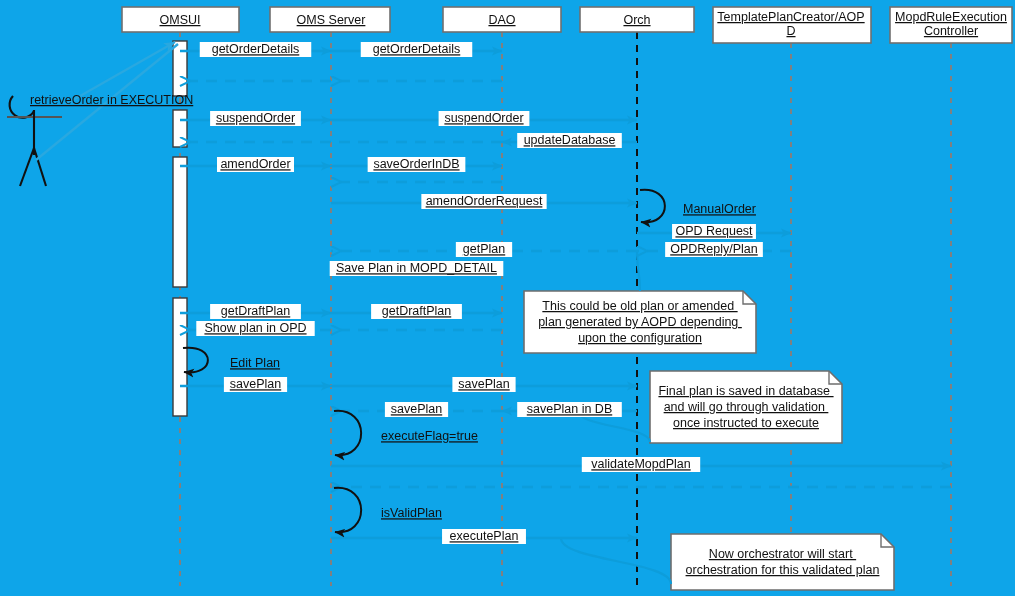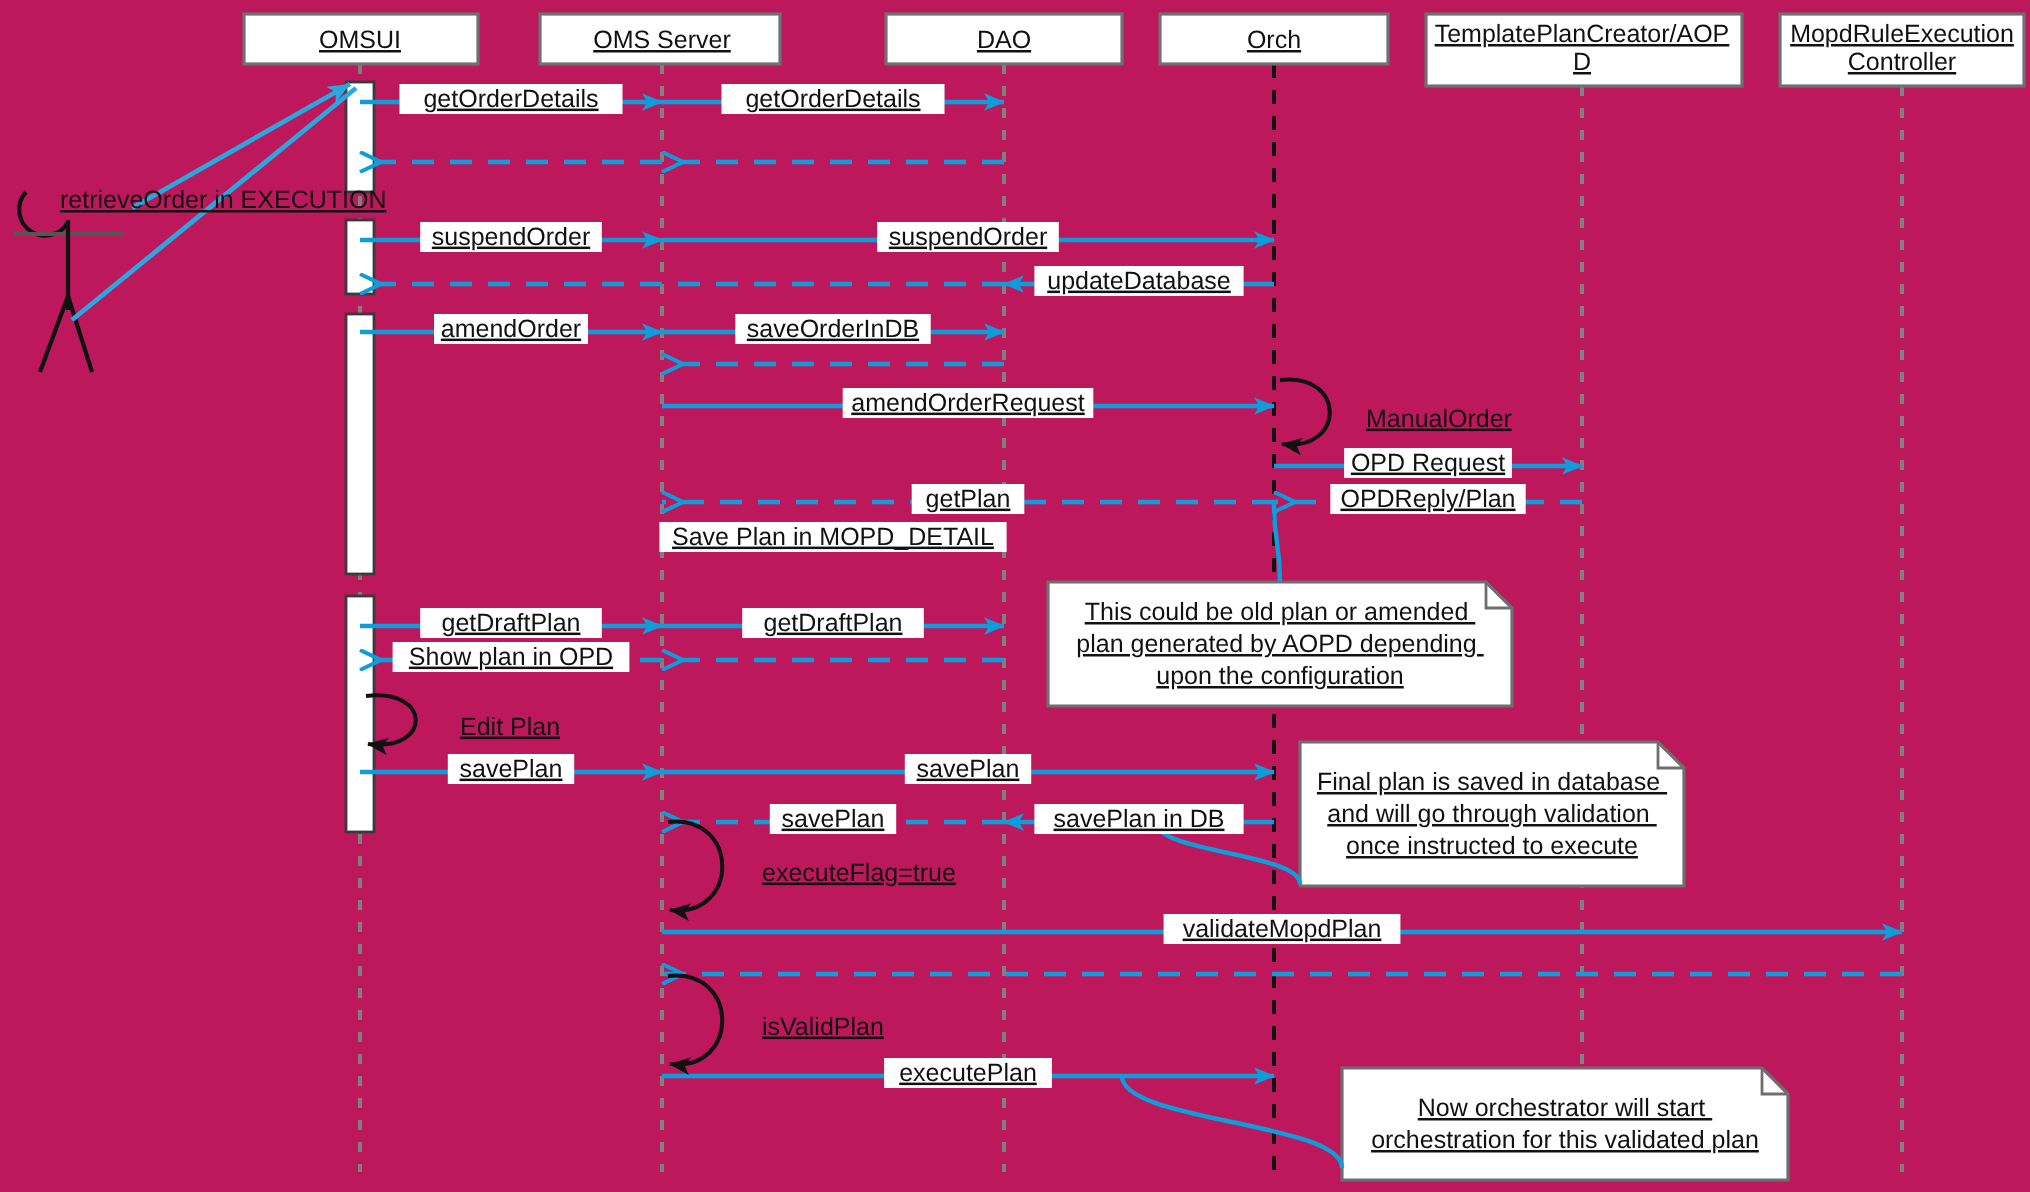--- a/index.html
+++ b/index.html
@@ -1,17 +1,17 @@
 <!DOCTYPE html>
 <html><head>
 <meta charset="utf-8">
 <style>
   html,body{margin:0;padding:0;background:#ffffff;}
   body{font-family:"Liberation Sans",sans-serif;}
-  #diagram-root{position:relative;width:1015px;height:596px;background:#be185d;overflow:hidden;}
+  #diagram-root{position:relative;width:1015px;height:596px;background:#0ea5e9;overflow:hidden;}
   svg{display:block;}
   .msg-lbl{font-family:"Liberation Sans",sans-serif;font-size:12.5px;fill:#111111;text-decoration:underline;dominant-baseline:middle;}
   .hdr-lbl{font-family:"Liberation Sans",sans-serif;font-size:12.5px;fill:#111111;text-decoration:underline;text-anchor:middle;}
   .note-lbl{font-family:"Liberation Sans",sans-serif;font-size:12.5px;fill:#111111;text-decoration:underline;text-anchor:middle;}
   .actor-lbl{font-family:"Liberation Sans",sans-serif;font-size:12.5px;fill:#111111;text-decoration:underline;}
 </style>
 </head>
 <body>
 
 <div id="diagram-root">

